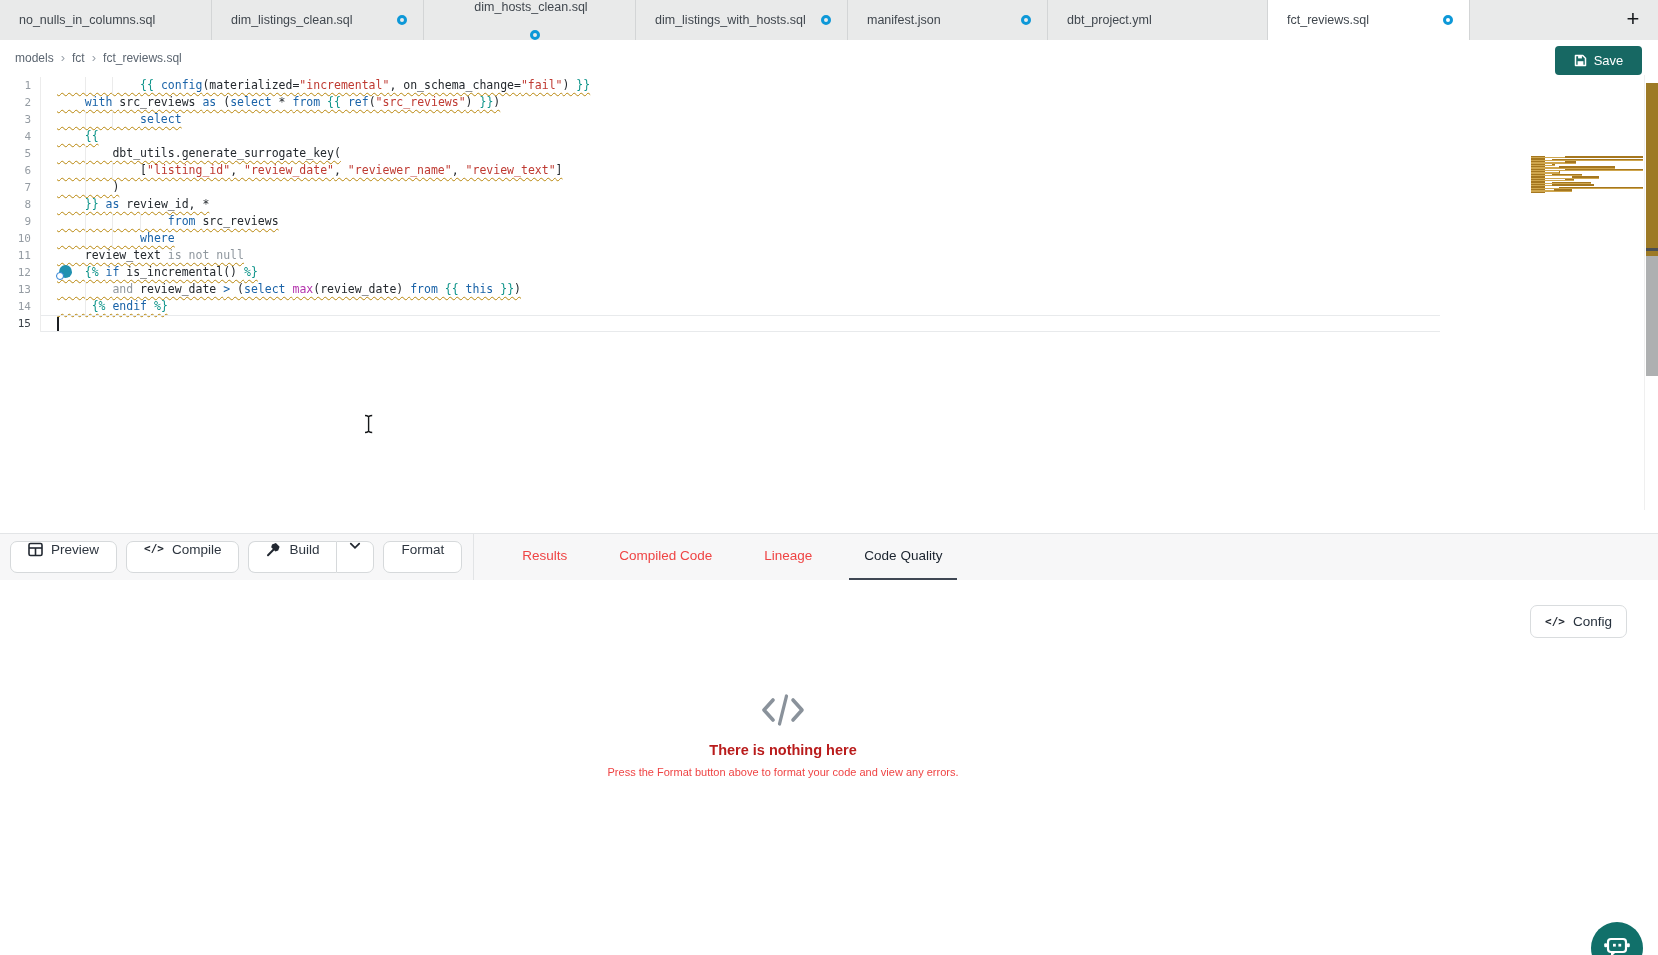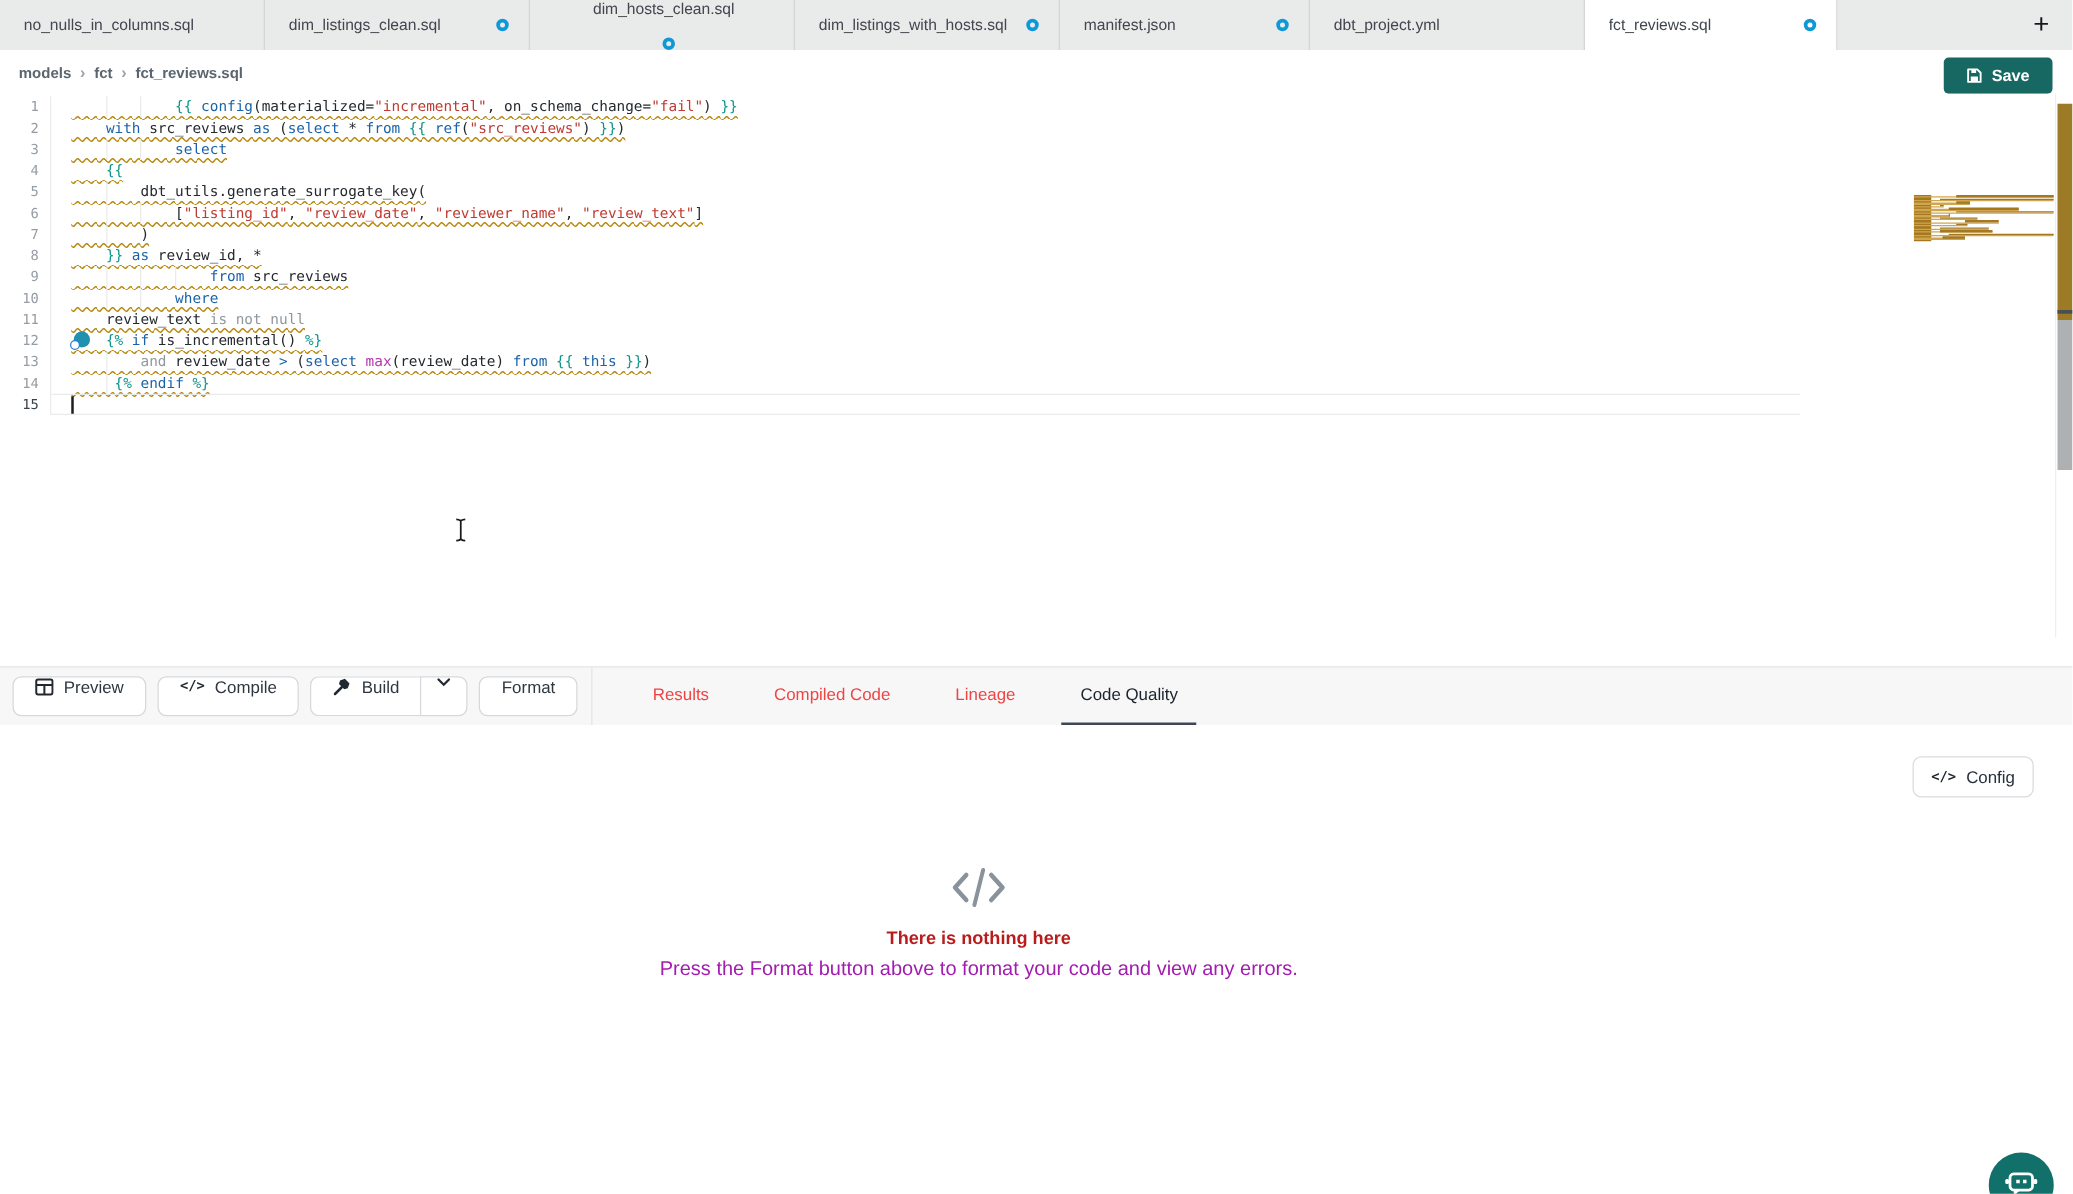--- a/index.html
+++ b/index.html
@@ -12,21 +12,21 @@
          border-right:1px solid #d3d5d6; background:#e9eaea; font-size:12.5px; color:#40474e;
          justify-content:space-between; flex:0 0 auto; cursor:pointer; }
   .tab.active { background:#fff; }
   .tab-label { white-space:nowrap; overflow:hidden; }
   .dot { width:10px; height:10px; border-radius:50%; border:3px solid #0d98d8; margin-left:8px; flex:0 0 auto; }
   .tab-fill { flex:1; display:flex; align-items:center; justify-content:flex-end; padding-right:12px; }
   .plus-btn { font-size:22px; color:#15181b; width:26px; height:26px; line-height:24px;
               text-align:center; cursor:pointer; font-weight:400; }
 
   
-  .header { height:35px; background:#fff; display:flex; align-items:center; padding-left:15px; position:relative;font-weight:bold; }
+  .header { height:35px; background:#fff; display:flex; align-items:center; padding-left:15px; position:relative; }
   .breadcrumb { display:flex; align-items:center; gap:7px; font-size:12px; color:#5b6570; }
   .crumb-sep { color:#9aa2ab; font-size:13px; }
   .save-btn { position:absolute; right:16px; top:6px; width:87px; height:29px; background:#176863;
               border-radius:4px; color:#fff; font-size:13px; display:flex; align-items:center;
               justify-content:center; gap:7px; cursor:pointer; }
 
   
   .editor { position:absolute; top:75px; left:0; width:1658px; height:458px; background:#fff; }
   .gutter { position:absolute; left:0; top:2px; width:41px; border-right:1px solid #ececec; }
   .gutter-num { height:17px; line-height:17px; text-align:right; padding-right:9px;
@@ -72,21 +72,21 @@
           border-bottom:3px solid transparent; cursor:pointer; white-space:nowrap; }
   .ptab.active { color:#1a232e; border-bottom:3px solid #3f4754; }
 
   
   .panel { position:absolute; top:580px; left:0; width:1658px; height:375px; background:#fff; }
   .config-btn { position:absolute; right:31px; top:25px; width:97px; height:33px; background:#fff;
                 border:1px solid #d9dcde; border-radius:7px; display:flex; align-items:center;
                 justify-content:center; gap:8px; font-size:13.5px; color:#27313d; cursor:pointer; }
   .empty { position:absolute; top:112px; left:0; width:1566px; text-align:center; }
   .empty-title { margin-top:10px; font-size:14.5px; font-weight:bold; color:#b91c1c; }
-  .empty-sub { margin-top:8px; font-size:16px; color:#a21caf; }
+  .empty-sub { margin-top:8px; font-size:11px; color:#ef4444; }
 
   .fab { position:absolute; left:1591px; top:922px; width:52px; height:52px; border-radius:50%;
          background:#11706a; display:flex; align-items:center; justify-content:center; cursor:pointer; }
 </style>
 </head>
 <body>
 
 <div class="tabbar">
   <div class="tab" style="width: 212px;">
       <span class="tab-label">no_nulls_in_columns.sql</span>

